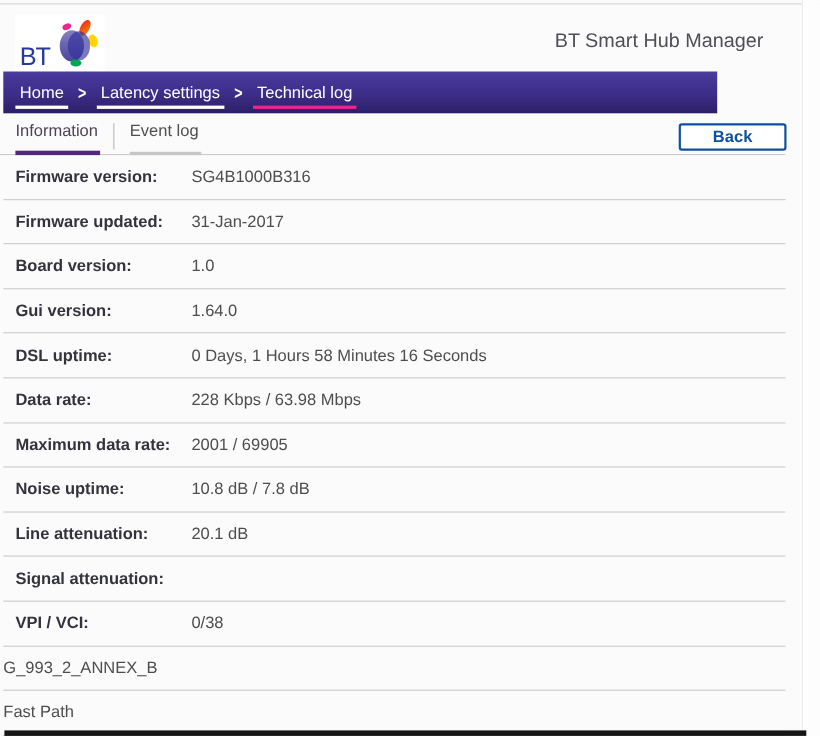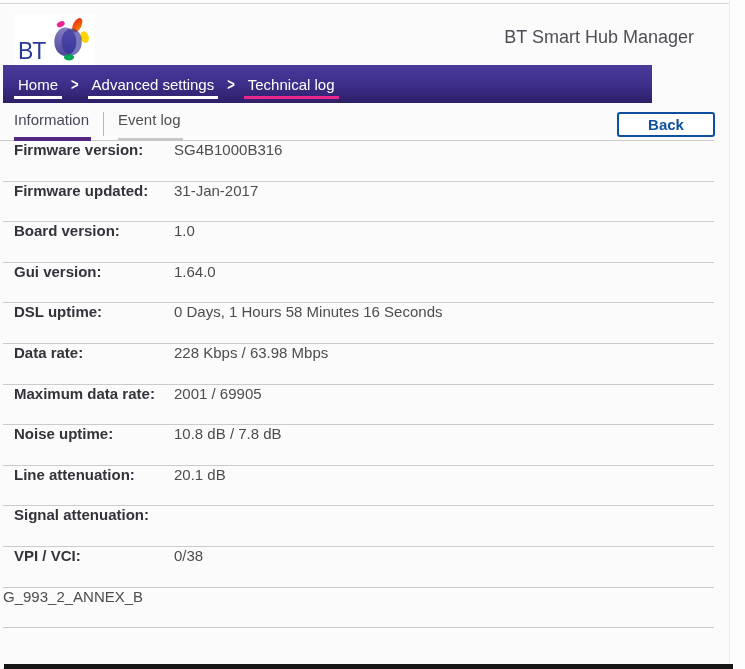--- a/index.html
+++ b/index.html
@@ -144,20 +144,21 @@
   }
   
   .info-table {
     position: absolute;
     left: 3px; top: 141px;
     width: 711px;
   }
   .info-row {
     height: 40.6px;
     display: flex;
+    align-items: center;
     border-bottom: 1px solid #cbcbcb;
   }
   .info-label {
     width: 171px;
     padding-left: 11px;
     font-size: 15px;
     font-weight: bold;
     color: #33333b;
   }
   .info-value {
@@ -203,21 +204,21 @@
           <ellipse cx="24" cy="45" rx="5.5" ry="3.5" fill="#00a651"></ellipse>
         </svg>
       </span>
     </div>
     <div class="page-title">BT Smart Hub Manager</div>
   </div>
 
   <div class="nav-bar">
     <a class="crumb">Home</a>
     <span class="crumb-sep">&gt;</span>
-    <a class="crumb">Advanced settings</a>
+    <a class="crumb">Latency settings</a>
     <span class="crumb-sep">&gt;</span>
     <a class="crumb active">Technical log</a>
   </div>
 
   <div class="tab-bar">
     <div class="tab tab-information">Information</div>
     <div class="tab-divider"></div>
     <div class="tab tab-eventlog">Event log</div>
     <button class="back-button">Back</button>
   </div>
@@ -264,19 +265,20 @@
       <div class="info-value"></div>
     </div>
     <div class="info-row">
       <div class="info-label">VPI / VCI:</div>
       <div class="info-value">0/38</div>
     </div>
     <div class="info-row">
       <div class="info-value">G_993_2_ANNEX_B</div>
     </div>
     <div class="info-row">
+      <div class="info-value">Fast Path</div>
     </div>
   </div>
 
   <div class="scrollbar-track"></div>
   <div class="bottom-edge"></div>
 
 </div>
 
 </body></html>

